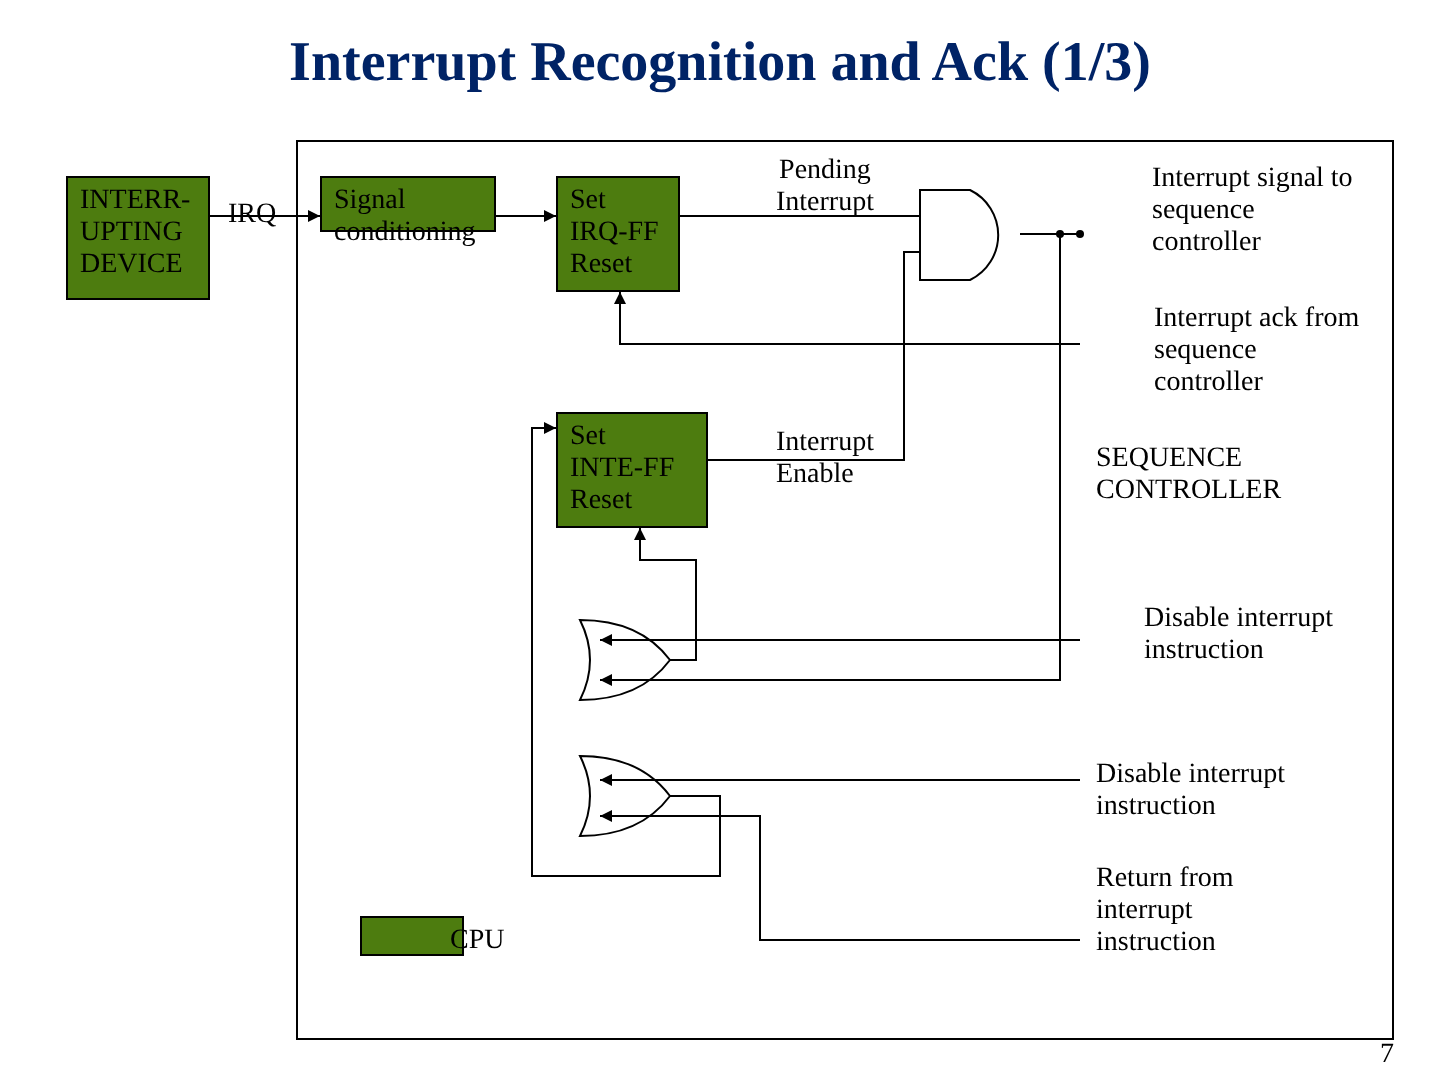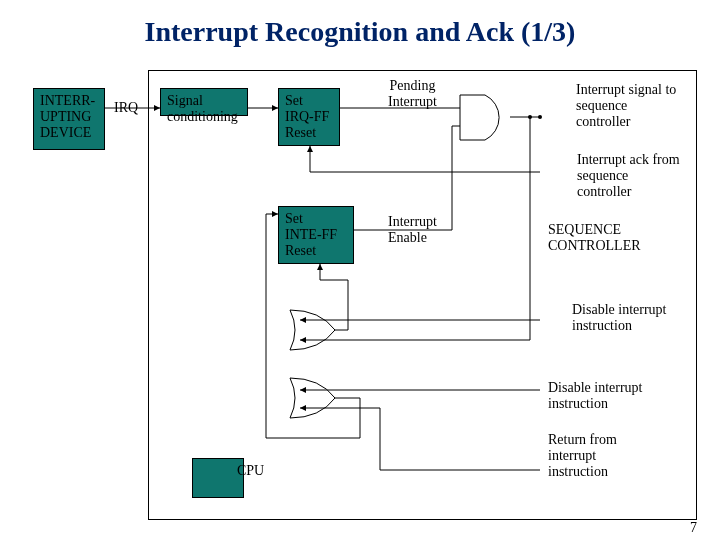--- a/index.html
+++ b/index.html
@@ -26,21 +26,21 @@
     border: 1px solid #000;
   }
   .box {
     position: absolute;
     border: 1px solid #000;
     font-size: 14px;
     color: #000;
     padding: 4px 6px;
     box-sizing: border-box;
     line-height: 1.15;
-    background: #0f766e;
+    background: #4d7c0f;
   }
   .label {
     position: absolute;
     font-size: 14px;
     color: #000;
     line-height: 1.15;
   }
   .page-num {
     position: absolute;
     font-size: 14px;
@@ -80,21 +80,21 @@
 conditioning</div>
 
 <div class="box" style="left:278px; top:88px; width:62px; height:58px; white-space:pre;">Set
 IRQ-FF
 Reset</div>
 
 <div class="box" style="left:278px; top:206px; width:76px; height:58px; white-space:pre;">Set
 INTE-FF
 Reset</div>
 
-<div class="box" style="left:192px; top:458px; width:50px; height:40px;padding-left:44px;">CPU</div>
+<div class="box" style="left:180px; top:458px; width:50px; height:20px;padding-left:44px;">CPU</div>
 
 <div class="label" style="left:114px; top:100px;">IRQ</div>
 
 <div class="label" style="left:388px; top:78px; white-space:pre;text-align:center;">Pending
 Interrupt</div>
 
 <div class="label" style="left:388px; top:214px; white-space:pre;">Interrupt
 Enable</div>
 
 <div class="label" style="left:576px; top:82px; white-space:pre;">Interrupt signal to

